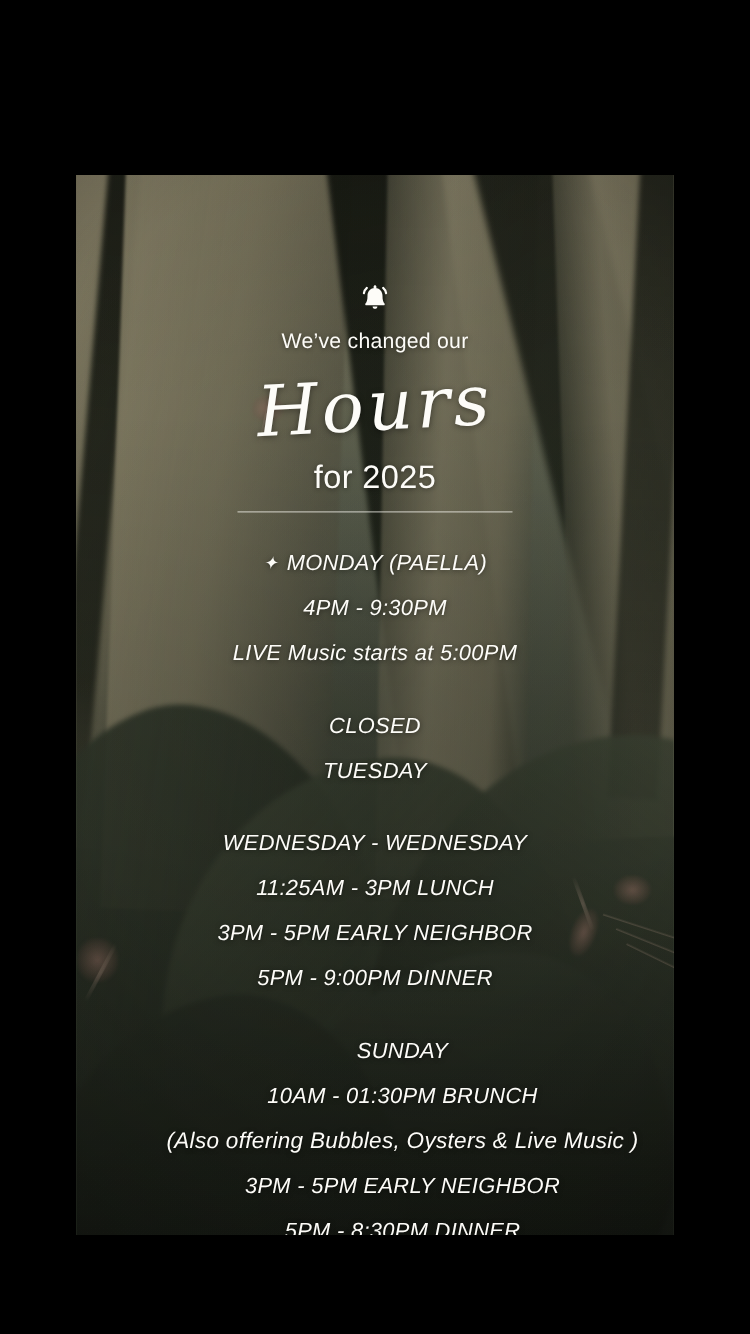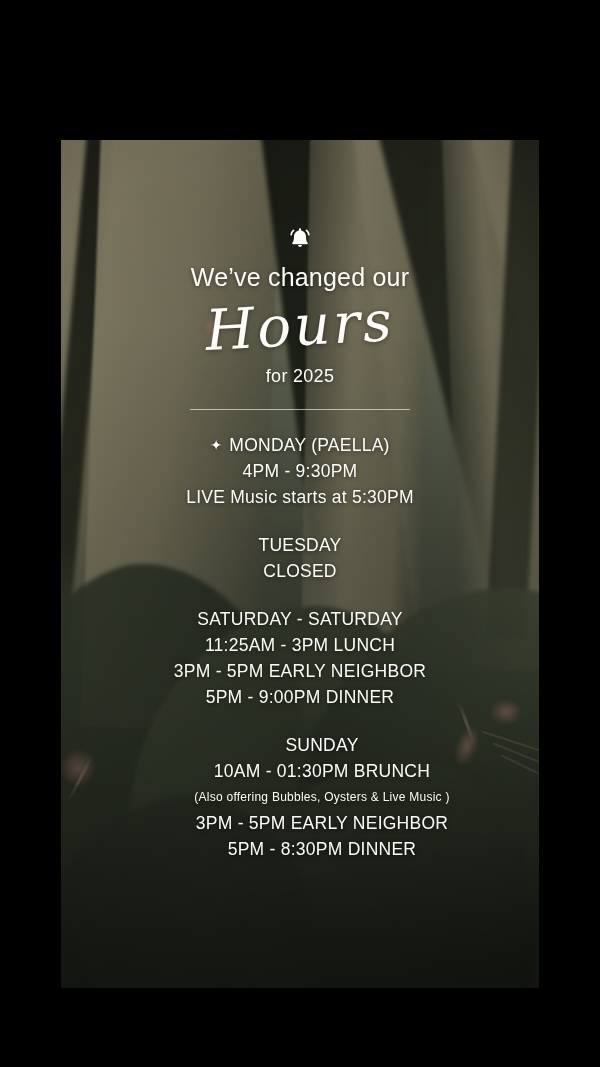--- a/index.html
+++ b/index.html
@@ -197,21 +197,21 @@
     top: 84px;
     display: flex;
     justify-content: center;
   }
   .bell-icon svg { display: block; }
 
   .headline {
     position: absolute;
     left: 0; right: 0;
     top: 124px;
-    font-size: 25px;
+    font-size: 17px;
     font-weight: 400;
     letter-spacing: 0.2px;
     line-height: 1.1;
     text-shadow: 0 1px 4px rgba(0,0,0,0.45);
   }
 
   .script-word {
     position: absolute;
     left: 0; right: 0;
     top: 158px;
@@ -222,21 +222,21 @@
     letter-spacing: 3px;
     line-height: 1.0;
     text-shadow: 0 1px 5px rgba(0,0,0,0.42);
     transform: rotate(-3deg);
   }
 
   .subhead {
     position: absolute;
     left: 0; right: 0;
     top: 226px;
-    font-size: 18px;
+    font-size: 26px;
     font-weight: 400;
     letter-spacing: 0.3px;
     text-shadow: 0 1px 4px rgba(0,0,0,0.45);
   }
 
   .divider {
     position: absolute;
     left: 129px;
     top: 269px;
     width: 220px;
@@ -250,25 +250,26 @@
     top: 292px;
   }
 
   .day-block { margin-bottom: 22px; }
   .day-block:last-child { margin-bottom: 0; margin-left: 44px; }
 
   .line {
     font-size: 17.5px;
     font-weight: 400;
     letter-spacing: 0.25px;
-    line-height: 26px;
+    line-height: 36px;
     text-shadow: 0 1px 4px rgba(0,0,0,0.5);
     white-space: nowrap;
-  }
-  .line.small { font-size: 12px; }
+    font-style: italic;
+  }
+  .line.small { font-size: 18px; }
 
   .sparkle {
     display: inline-block;
     margin-right: 7px;
     font-size: 14px;
     vertical-align: 1px;
   }
 </style>
 </head>
 <body>
@@ -324,30 +325,30 @@
       <div class="script-word">Hours</div>
       <div class="subhead">for 2025</div>
 
       <div class="divider"></div>
 
       <div class="schedule">
 
         <div class="day-block">
           <div class="line"><span class="sparkle">✦</span><span>MONDAY (PAELLA)</span></div>
           <div class="line">4PM - 9:30PM</div>
-          <div class="line">LIVE Music starts at 5:30PM</div>
+          <div class="line">LIVE Music starts at 5:00PM</div>
         </div>
 
         <div class="day-block">
+          <div class="line">CLOSED</div>
           <div class="line">TUESDAY</div>
-          <div class="line">CLOSED</div>
         </div>
 
         <div class="day-block">
-          <div class="line">SATURDAY - SATURDAY</div>
+          <div class="line">WEDNESDAY - WEDNESDAY</div>
           <div class="line">11:25AM - 3PM LUNCH</div>
           <div class="line">3PM - 5PM EARLY NEIGHBOR</div>
           <div class="line">5PM - 9:00PM DINNER</div>
         </div>
 
         <div class="day-block">
           <div class="line">SUNDAY</div>
           <div class="line">10AM - 01:30PM BRUNCH</div>
           <div class="line small">(Also offering Bubbles, Oysters &amp; Live Music )</div>
           <div class="line">3PM - 5PM EARLY NEIGHBOR</div>

